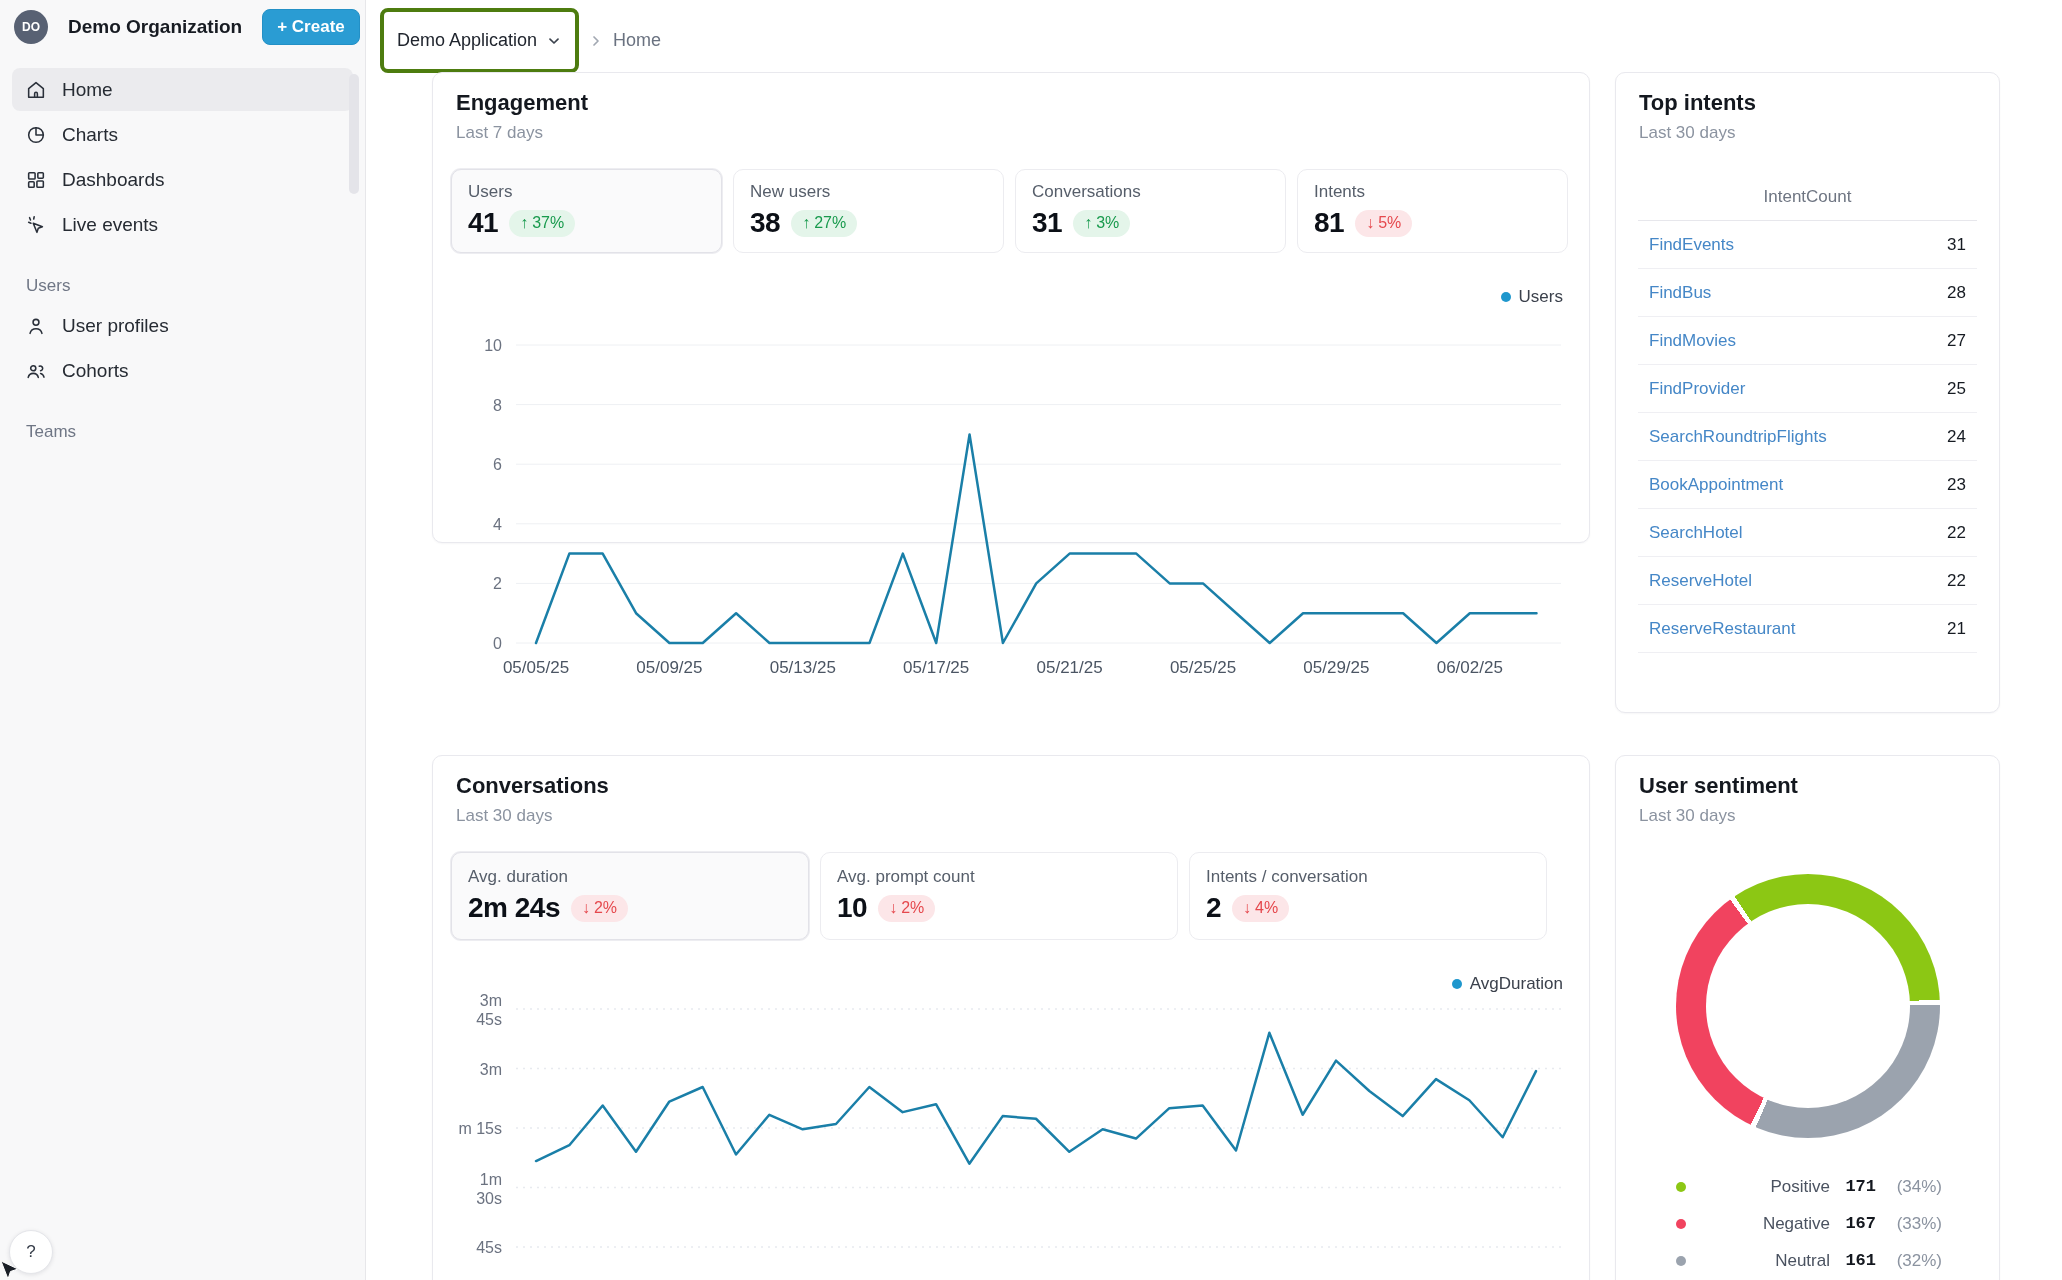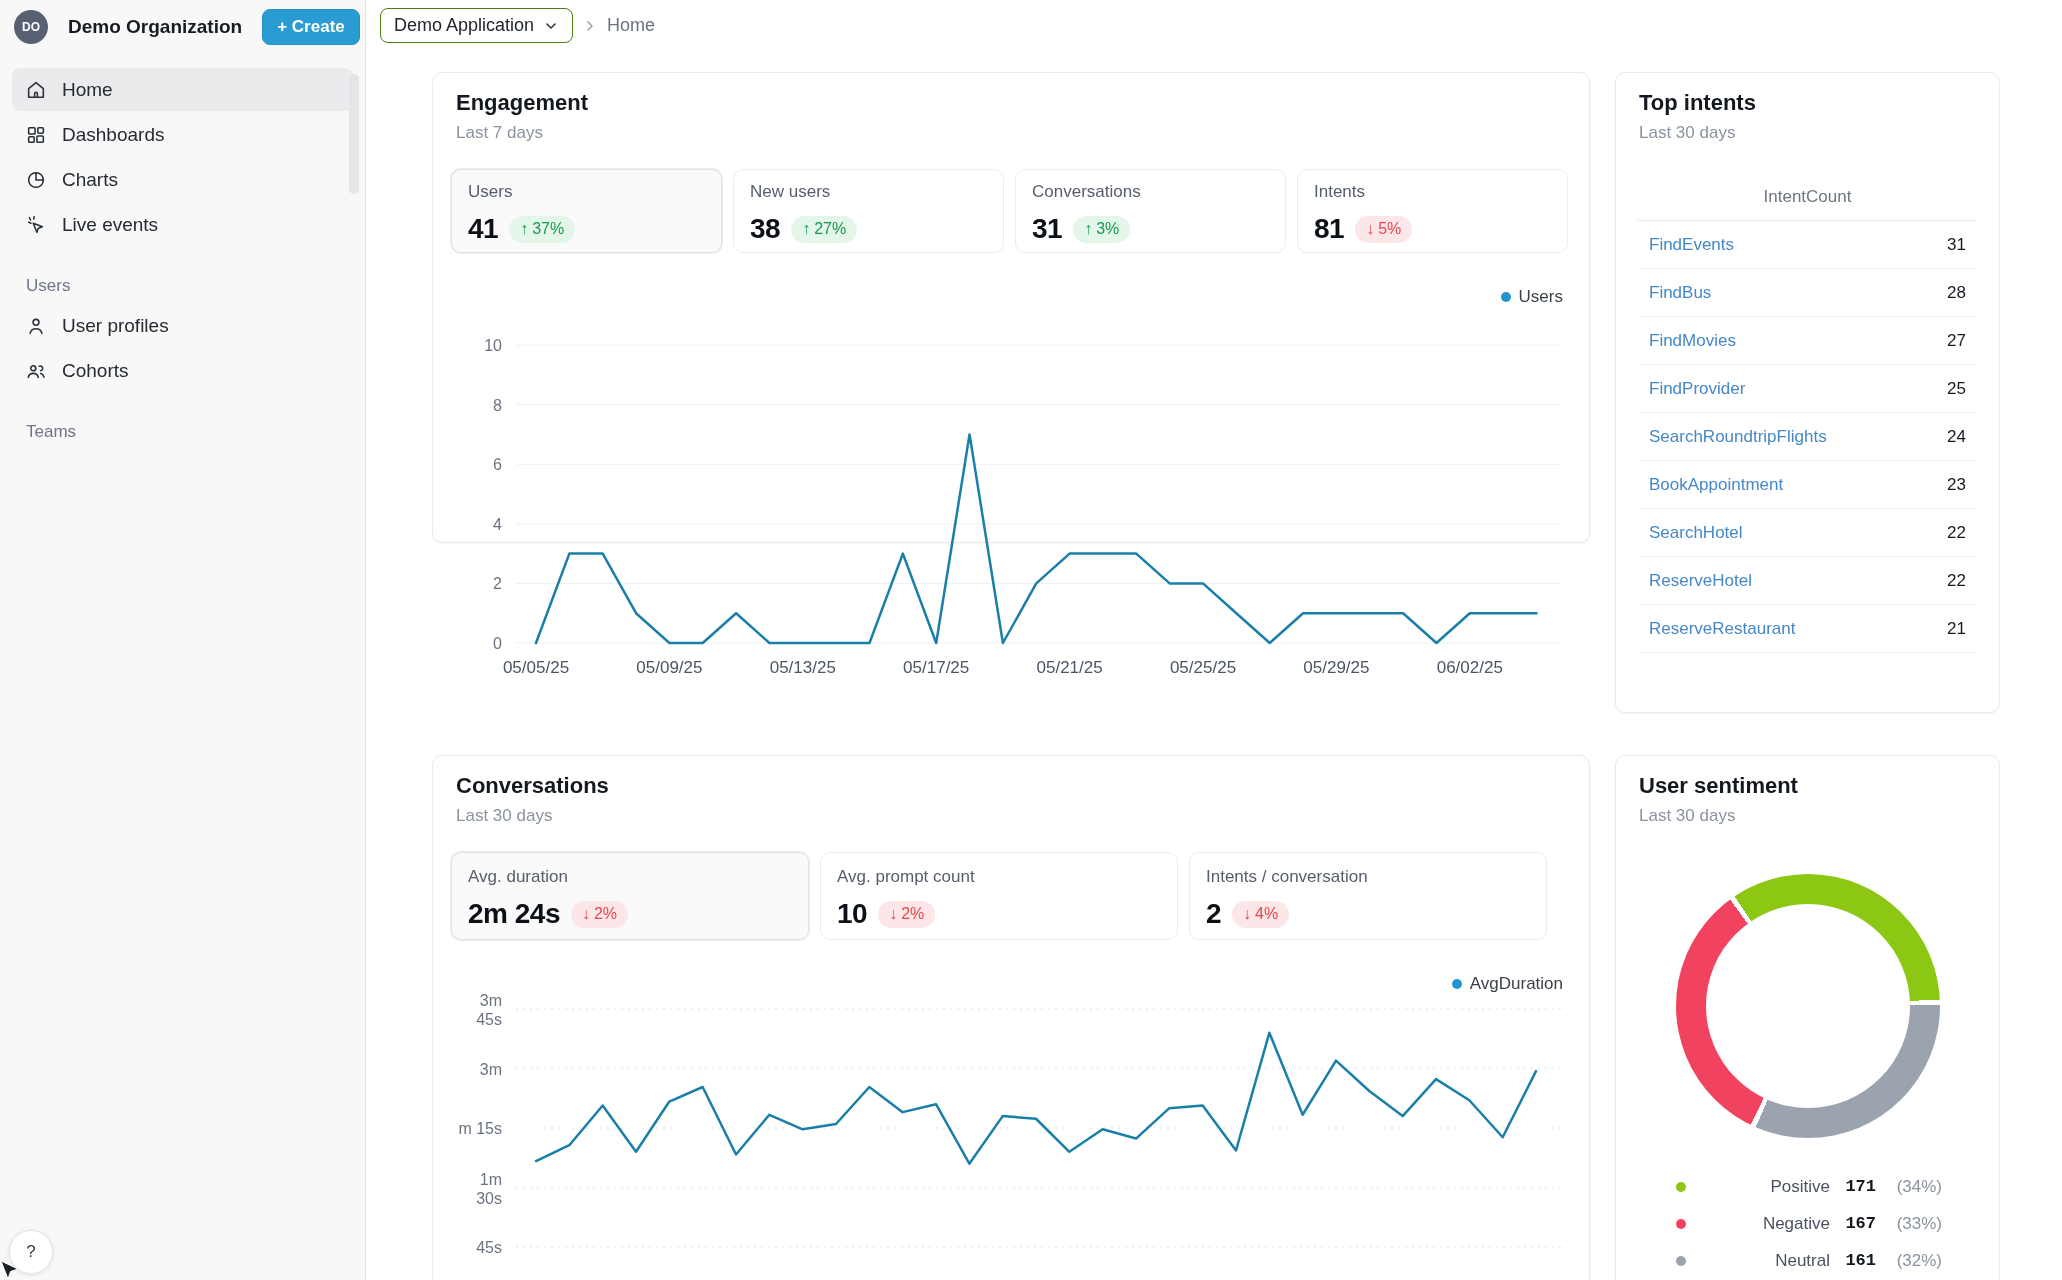--- a/index.html
+++ b/index.html
@@ -26,22 +26,22 @@
   .section-label { margin:30px 26px 8px; font-size:17px; color:#6f7685; }
   .side-scrollbar { position:absolute; right:6px; top:74px; width:10px; height:120px;
     border-radius:5px; background:#e4e4e9; }
   .help-btn { position:absolute; left:9px; bottom:6px; width:44px; height:44px; border-radius:50%;
     background:#fff; border:1px solid #e5e6ea; box-shadow:0 1px 4px rgba(20,24,40,.10);
     font-size:17px; color:#353c48; display:flex; align-items:center; justify-content:center; cursor:pointer; }
 
   
   .main { position:absolute; left:366px; top:0; right:0; bottom:0; background:#fff; }
   .topbar { position:absolute; left:14px; top:8px; display:flex; align-items:center; gap:9px; }
-  .app-chip { display:flex; align-items:center; gap:9px; background:#fff; border:1px solid #4d7c0f;
-    border-radius:8px; padding:6px 13px; font-size:18px; color:#20252e; cursor:pointer; }
+  .app-chip { display:flex; align-items:center; gap:9px; background:#fff; border:4px solid #4d7c0f;
+    border-radius:8px; padding:18px 13px; font-size:18px; color:#20252e; cursor:pointer; }
   .chev-down svg, .crumb-sep svg { display:block; }
   .crumb-page { font-size:18px; color:#6a7280; cursor:pointer; }
 
   
   .card { position:absolute; background:#fff; border:1px solid #e9e9ee; border-radius:10px;
     box-shadow:0 1px 2px rgba(16,24,40,.04); }
   #card-engagement    { left:66px;  top:72px;  width:1158px; height:471px; }
   #card-intents       { left:1249px; top:72px;  width:385px;  height:641px; }
   #card-conversations { left:66px;  top:755px; width:1158px; height:560px; }
   #card-sentiment     { left:1249px; top:755px; width:385px;  height:560px; }
@@ -49,21 +49,21 @@
   .card-title { font-size:22px; font-weight:700; color:#14181f; }
   .card-sub { margin-top:7px; font-size:17px; color:#8b93a0; }
 
   
   .stats-row { position:absolute; left:18px; top:96px; display:flex; gap:11px; }
   .stat-card { width:271px; height:84px; background:#fff; border:1px solid #ececf0;
     border-radius:10px; padding:12px 16px; cursor:pointer; }
   .stat-card.hl { background:#fafafb; border-color:#e2e2e8; box-shadow:0 0 0 1px #ededf1; }
   .stat-card.wide { width:358px; height:88px; padding:14px 16px; }
   .stat-label { font-size:17px; color:#565e6a; }
-  .stat-value-row { display:flex; align-items:center; gap:11px; margin-top:11px; }
+  .stat-value-row { display:flex; align-items:center; gap:11px; margin-top:5px; }
   .stat-value { font-size:28px; font-weight:700; color:#0c1017; letter-spacing:-0.5px; }
   .badge { display:inline-flex; align-items:center; gap:4px; height:27px; padding:0 11px;
     border-radius:14px; font-size:16px; }
   .badge.up   { background:#e4f5ea; color:#189a4d; }
   .badge.down { background:#fce6e8; color:#e5484d; }
 
   
   .chart-legend { position:absolute; right:26px; display:flex; align-items:center; gap:8px;
     font-size:17px; color:#3b414c; }
   #legend-users    { top:214px; }
@@ -115,36 +115,36 @@
           <svg viewBox="0 0 24 24">
               <path d="M4 10.5 12 4l8 6.5V20H4z"></path>
               <path d="M10.5 20v-4a1.5 1.5 0 0 1 3 0v4"></path>
             </svg>
         </span>
         <span>Home</span>
       </div>
       <div class="nav-item">
         <span class="nav-icon">
           <svg viewBox="0 0 24 24">
+              <circle cx="12" cy="12" r="8"></circle>
+              <path d="M12 4v8h8"></path>
+            </svg>
+        </span>
+        <span>Charts</span>
+      </div>
+      <div class="nav-item">
+        <span class="nav-icon">
+          <svg viewBox="0 0 24 24">
               <rect x="4" y="4" width="7" height="7" rx="1"></rect>
               <rect x="14" y="4" width="6" height="6" rx="1"></rect>
               <rect x="4" y="14" width="6" height="6" rx="1"></rect>
               <rect x="13" y="13" width="7" height="7" rx="1"></rect>
             </svg>
         </span>
         <span>Dashboards</span>
-      </div>
-      <div class="nav-item">
-        <span class="nav-icon">
-          <svg viewBox="0 0 24 24">
-              <circle cx="12" cy="12" r="8"></circle>
-              <path d="M12 4v8h8"></path>
-            </svg>
-        </span>
-        <span>Charts</span>
       </div>
       <div class="nav-item">
         <span class="nav-icon">
           <svg viewBox="0 0 24 24">
               <path d="M9 10l10 4-4.5 1.5L13 20z"></path>
               <path d="M5 4l1 2.5M10 3 9.5 5.5M4 9l2.5 1"></path>
             </svg>
         </span>
         <span>Live events</span>
       </div>

